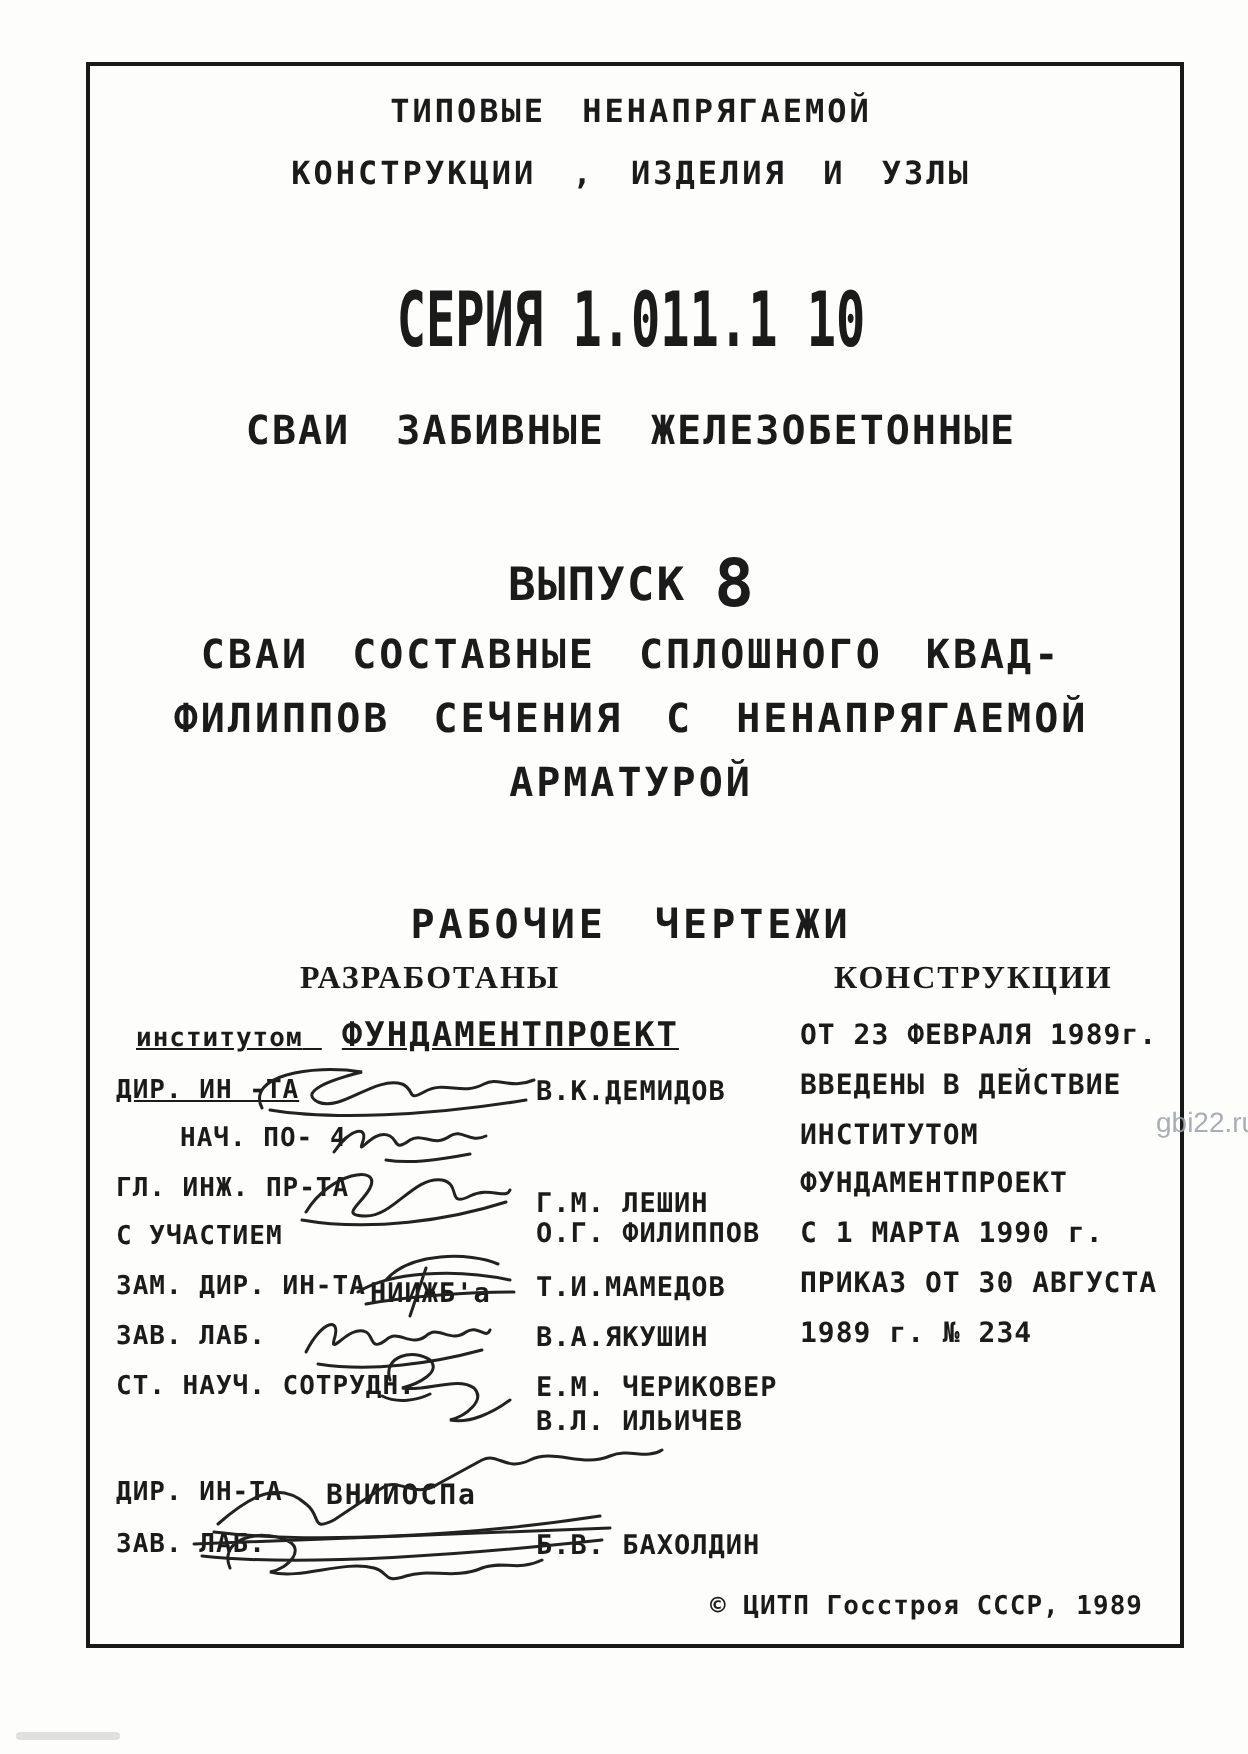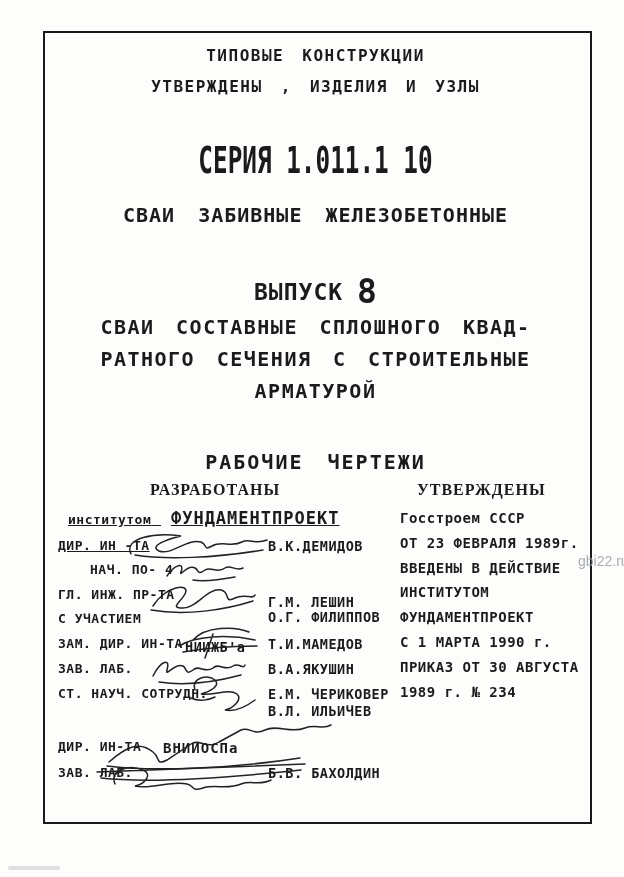--- a/index.html
+++ b/index.html
@@ -37,38 +37,38 @@
   svg.sig{overflow:visible;}
   svg.sig path{fill:none;stroke:#222;stroke-width:1.5;stroke-linecap:round;}
 </style>
 </head>
 <body>
 
 <div class="page">
 
   <div class="abs border-box"></div>
 
-  <div class="abs ctr hdr" style="top:46px;">ТИПОВЫЕ  КОНСТРУКЦИИ</div>
-  <div class="abs ctr hdr" style="top:77px;">УТВЕРЖДЕНЫ , ИЗДЕЛИЯ  И  УЗЛЫ</div>
+  <div class="abs ctr hdr" style="top:46px;">ТИПОВЫЕ  НЕНАПРЯГАЕМОЙ</div>
+  <div class="abs ctr hdr" style="top:77px;">КОНСТРУКЦИИ , ИЗДЕЛИЯ  И  УЗЛЫ</div>
 
   <div class="abs ctr series" style="top:138px;">СЕРИЯ  1.011.1 10</div>
 
   <div class="abs ctr subtitle" style="top:203px;">СВАИ  ЗАБИВНЫЕ  ЖЕЛЕЗОБЕТОННЫЕ</div>
 
   <div class="abs ctr" style="top:272px;">
     <span class="issue-line">ВЫПУСК</span><span class="issue-num">8</span>
   </div>
   <div class="abs ctr desc" style="top:315px;">СВАИ СОСТАВНЫЕ СПЛОШНОГО КВАД-</div>
-  <div class="abs ctr desc" style="top:347px;">РАТНОГО СЕЧЕНИЯ С СТРОИТЕЛЬНЫЕ</div>
+  <div class="abs ctr desc" style="top:347px;">ФИЛИППОВ СЕЧЕНИЯ С НЕНАПРЯГАЕМОЙ</div>
   <div class="abs ctr desc" style="top:379px;">АРМАТУРОЙ</div>
 
   <div class="abs ctr work" style="top:450px;">РАБОЧИЕ  ЧЕРТЕЖИ</div>
 
   <div class="abs colhdr" style="left:150px;top:481px;">РАЗРАБОТАНЫ</div>
-  <div class="abs colhdr" style="left:417px;top:481px;">УТВЕРЖДЕНЫ</div>
+  <div class="abs colhdr" style="left:417px;top:481px;">КОНСТРУКЦИИ</div>
 
   <div class="abs" style="left:68px;top:508px;text-decoration:underline;">
     <span class="inst-prefix">институтом</span>
     <span class="inst-name" style="margin-left:10px;">ФУНДАМЕНТПРОЕКТ</span>
   </div>
 
   <div class="abs role" style="left:58px;top:538px;text-decoration:underline;">ДИР. ИН -ТА</div>
   <div class="abs pname" style="left:268px;top:538px;">В.К.ДЕМИДОВ</div>
 
   <div class="abs role" style="left:58px;top:562px;padding-left:32px;">НАЧ. ПО- 4</div>
@@ -102,27 +102,27 @@
     <path d="M72,46 C80,34 90,32 86,42 C84,48 92,34 100,38 C104,40 102,46 110,40 C116,36 122,44 130,38 C136,34 140,42 148,38 M98,50 C110,52 124,50 140,47"></path>
     <path d="M58,76 C70,56 96,52 90,64 C86,72 74,78 88,78 C102,78 112,58 126,60 C136,62 128,74 140,68 C150,63 158,70 160,65 M56,80 C90,86 130,80 158,71"></path>
     <path d="M118,104 L110,128 M98,110 C110,96 140,96 154,102 M84,116 C100,106 132,104 160,110 M88,122 C110,118 140,116 162,116"></path>
     <path d="M58,146 C66,130 76,128 72,140 C70,148 80,132 88,136 C92,138 90,146 98,140 C104,134 110,144 118,138 C124,132 130,142 138,136 C144,132 148,140 150,135 M64,152 C90,156 120,152 146,145"></path>
     <path d="M100,160 C96,148 112,144 120,150 C126,156 114,162 106,164 C118,166 134,158 142,164 C148,170 138,178 130,180 C140,182 152,176 160,170 M96,168 C104,172 114,170 120,167"></path>
     <path d="M14,232 C30,218 44,210 58,222 C66,228 60,236 72,230 L96,214 C104,208 112,220 124,212 L146,200 C154,196 158,206 170,200 C182,194 196,204 210,198 C220,194 228,200 236,195 M12,236 C60,242 140,238 205,228"></path>
     <path d="M2,242 L210,234 M20,254 C14,240 34,234 48,240 C58,244 50,254 40,256 C56,260 76,250 92,254 C100,256 96,262 108,258 C120,254 132,260 146,254 C156,250 164,256 176,250 M6,248 C60,254 150,246 206,240"></path>
   </svg>
 
   <div class="abs" style="left:400px;top:506px;">
-    <div class="rline">Госстроем СССР</div>
     <div class="rline">ОТ 23 ФЕВРАЛЯ 1989г.</div>
     <div class="rline">ВВЕДЕНЫ В ДЕЙСТВИЕ</div>
     <div class="rline">ИНСТИТУТОМ</div>
     <div class="rline">ФУНДАМЕНТПРОЕКТ</div>
     <div class="rline">С 1 МАРТА 1990 г.</div>
     <div class="rline">ПРИКАЗ ОТ 30 АВГУСТА</div>
     <div class="rline">1989 г.   № 234</div>
   </div>
 
+  <div class="abs copyright" style="left:355px;top:796px;">© ЦИТП Госстроя СССР, 1989</div>
 
   <div class="abs wm" style="left:578px;top:553px;">gbi22.ru</div>
   <div class="abs faintmark" style="left:8px;top:866px;"></div>
 
 </div>
 
 </body></html>

